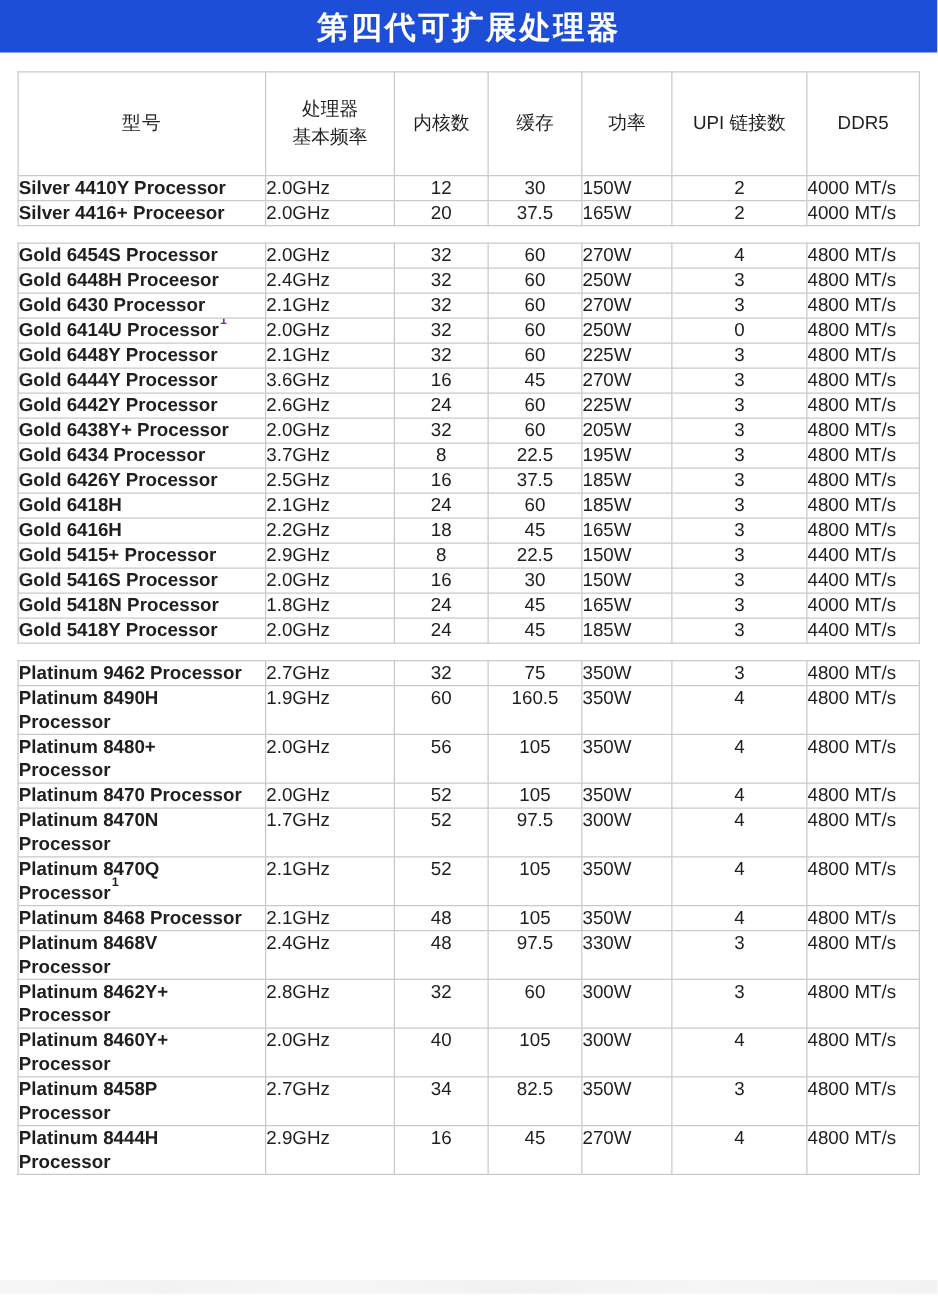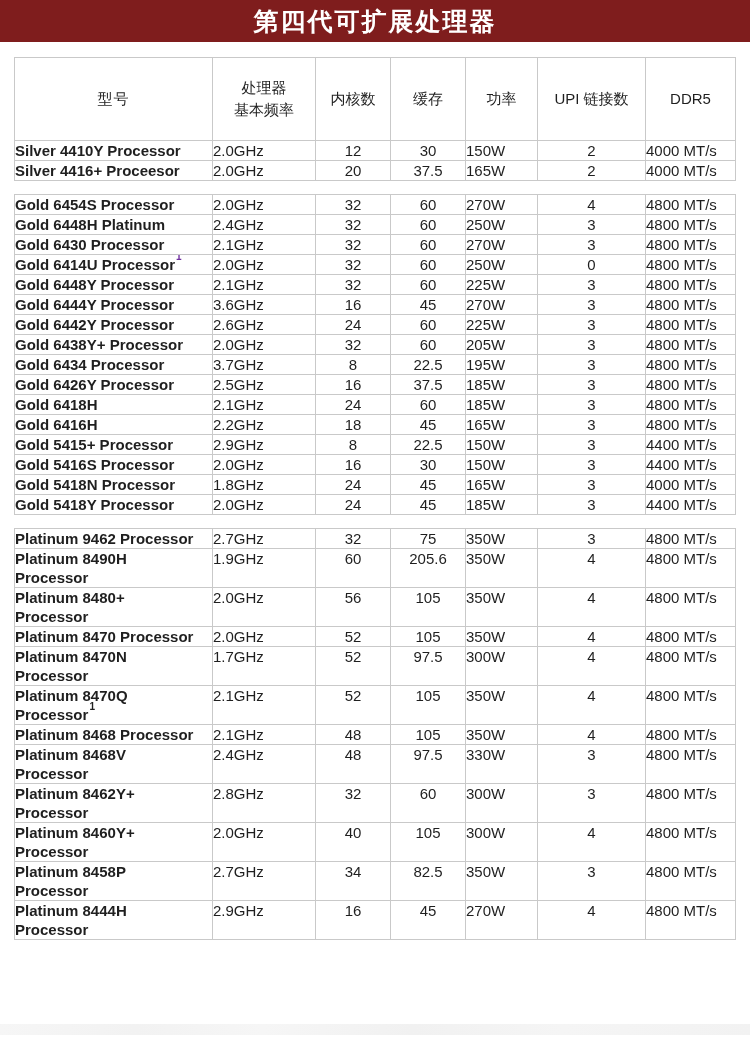--- a/index.html
+++ b/index.html
@@ -2,21 +2,21 @@
 <html><head>
 <meta charset="utf-8">
 <style>
   html, body { margin:0; padding:0; }
   body {
     width:750px; height:1037px; background:#ffffff; overflow:hidden; position:relative;
     font-family:"Liberation Sans", sans-serif; color:#1f1f1f;
     -webkit-font-smoothing:antialiased;
   }
   .banner {
-    width:750px; height:42px; background:#7f1d1d;
+    width:750px; height:42px; background:#1d4ed8;
     display:flex; align-items:center; justify-content:center;
   }
   .banner-title {
     color:#ffffff; font-size:25px; font-weight:bold; letter-spacing:2px;
   }
   .table-area { margin:15px 26px 0 14px; width:650px; }
   table.spec {
     border-collapse:collapse; table-layout:fixed; width:721px;
     font-size:15px; color:#1f1f1f;
   }
@@ -108,21 +108,21 @@
         <tr>
           <td class="al model"><span>Gold 6454S Processor</span></td>
           <td class="al">2.0GHz</td>
           <td class="ac">32</td>
           <td class="ac">60</td>
           <td class="al">270W</td>
           <td class="ac">4</td>
           <td class="al">4800 MT/s</td>
         </tr>
         <tr>
-          <td class="al model"><span>Gold 6448H Platinum</span></td>
+          <td class="al model"><span>Gold 6448H Proceesor</span></td>
           <td class="al">2.4GHz</td>
           <td class="ac">32</td>
           <td class="ac">60</td>
           <td class="al">250W</td>
           <td class="ac">3</td>
           <td class="al">4800 MT/s</td>
         </tr>
         <tr>
           <td class="al model"><span>Gold 6430 Processor</span></td>
           <td class="al">2.1GHz</td>
@@ -269,21 +269,21 @@
           <td class="ac">32</td>
           <td class="ac">75</td>
           <td class="al">350W</td>
           <td class="ac">3</td>
           <td class="al">4800 MT/s</td>
         </tr>
         <tr>
           <td class="al model"><span>Platinum 8490H</span><div><span>Processor</span></div></td>
           <td class="al">1.9GHz</td>
           <td class="ac">60</td>
-          <td class="ac">205.6</td>
+          <td class="ac">160.5</td>
           <td class="al">350W</td>
           <td class="ac">4</td>
           <td class="al">4800 MT/s</td>
         </tr>
         <tr>
           <td class="al model"><span>Platinum 8480+</span><div><span>Processor</span></div></td>
           <td class="al">2.0GHz</td>
           <td class="ac">56</td>
           <td class="ac">105</td>
           <td class="al">350W</td>

